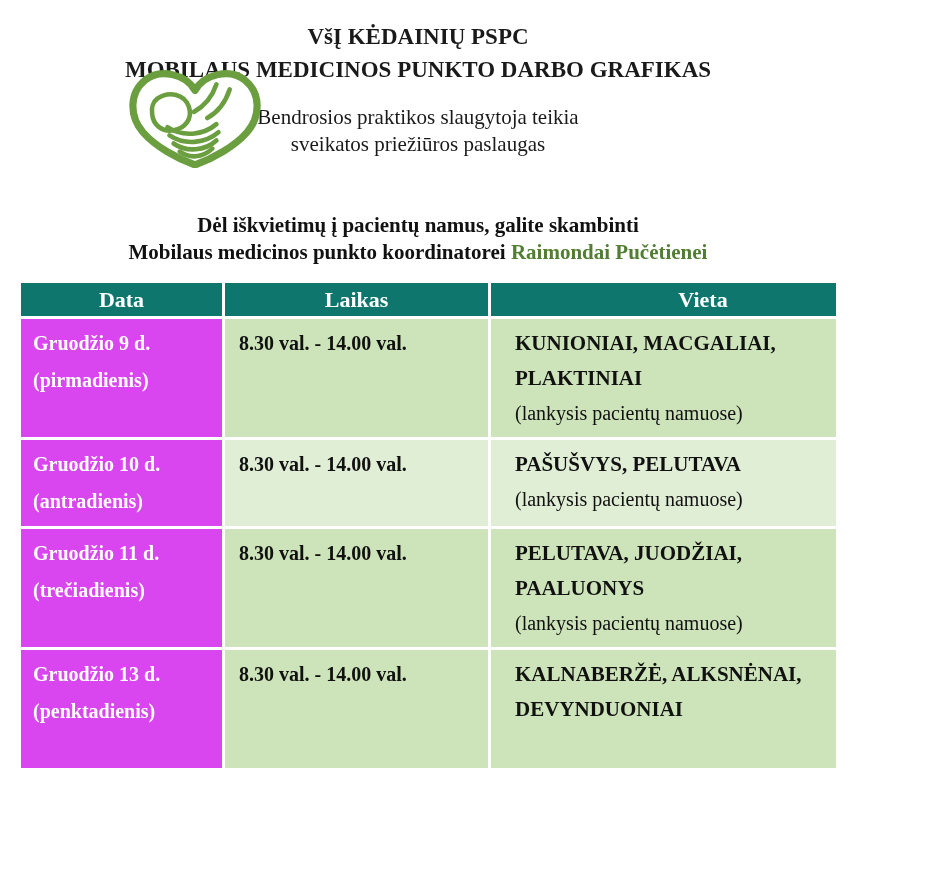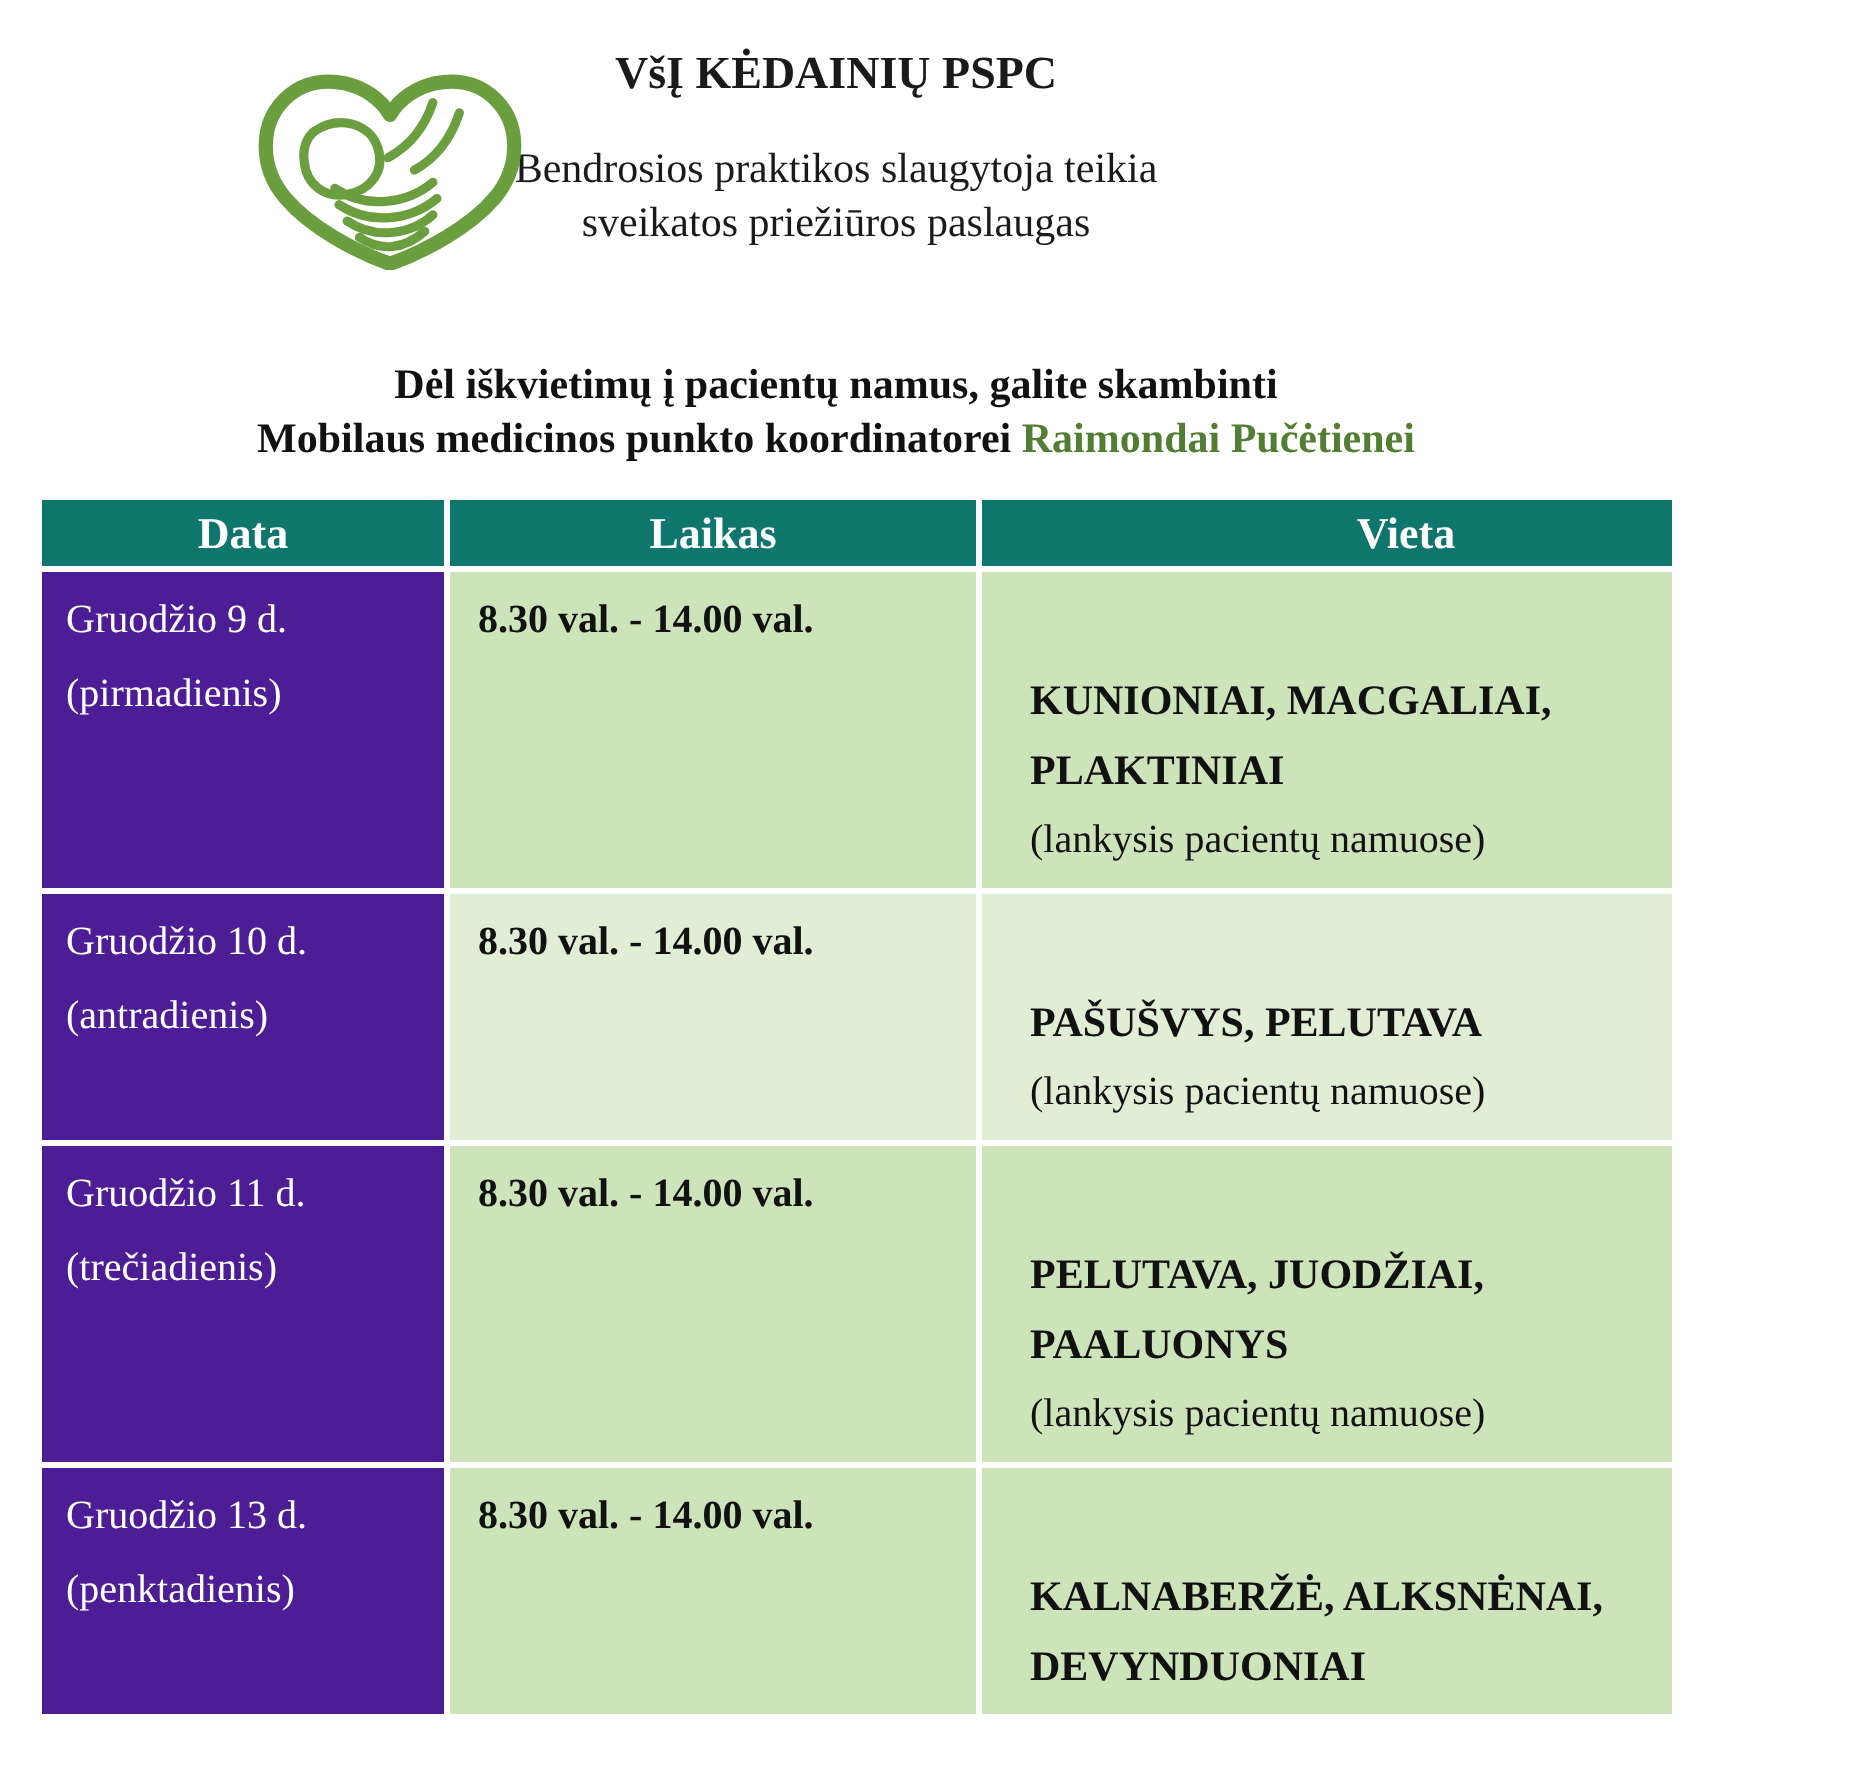--- a/index.html
+++ b/index.html
@@ -25,40 +25,41 @@
   }
   .schedule td,.schedule th{border:3px solid #ffffff;vertical-align:top;box-sizing:border-box;}
   .schedule th{
     background:#0f766e;color:#ffffff;font-weight:bold;font-size:22px;
     height:36px;text-align:center;vertical-align:middle;padding:2px 0;
   }
   .col-data{width:204px;}
   .col-laikas{width:266px;}
   .col-vieta{width:427px;}
   td.date-cell{
-    background:#4c1d95;color:#ffffff;font-weight:normal;font-size:20px;
+    background:#d946ef;color:#ffffff;font-weight:bold;font-size:20px;
     line-height:37px;padding:6px 10px 6px 12px;white-space:pre-line;
   }
   td.time-cell{
     color:#111;font-weight:bold;font-size:20px;line-height:35px;padding:7px 10px 6px 14px;
   }
   td.place-cell{color:#111;font-size:20px;line-height:35px;padding:7px 8px 6px 24px;}
-  .place-names{font-weight:bold;font-size:21px;white-space:pre-line;margin-top:40px;}
+  .place-names{font-weight:bold;font-size:21px;white-space:pre-line;}
   .visit-note{font-weight:normal;font-size:20px;}
   tr.row-a td.time-cell, tr.row-a td.place-cell{background:#cde4ba;}
   tr.row-b td.time-cell, tr.row-b td.place-cell{background:#e1eed6;}
   .r1{height:106px;}.r2{height:77px;}.r3{height:105px;}.r4{height:107px;}.r5{height:121px;}
 </style>
 </head>
 <body>
 
 <div class="page">
 
   <div class="title-block">
     <div class="title-line">VšĮ KĖDAINIŲ PSPC</div>
+    <div class="title-line">MOBILAUS MEDICINOS PUNKTO DARBO GRAFIKAS</div>
   </div>
 
   <div class="hero">
     <svg class="logo" viewBox="0 0 134 98" fill="none" stroke="#6a9e3f" stroke-linecap="round" stroke-linejoin="round">
       <path d="M 67 22 C 58 6, 33 0, 18 12 C 2 25, 3 48, 16 63 C 28 77, 50 89, 67 95 C 84 89, 106 77, 118 63 C 131 48, 132 25, 116 12 C 101 0, 76 6, 67 22 Z" stroke-width="7" fill="#ffffff"></path>
       <path d="M 30 30 C 42 22, 57 26, 61 38 C 65 50, 57 59, 46 61 C 35 63, 26 56, 25 45 C 24 39, 26 33, 30 30" stroke-width="4.5"></path>
       <path d="M 88 16 C 84 28, 77 37, 66 43" stroke-width="4.5"></path>
       <path d="M 101 21 C 97 33, 90 43, 79 49" stroke-width="4.5"></path>
       <path d="M 40 58 C 55 68, 75 66, 88 55" stroke-width="4.5"></path>
       <path d="M 42 66 C 57 76, 77 74, 90 63" stroke-width="4.5"></path>

